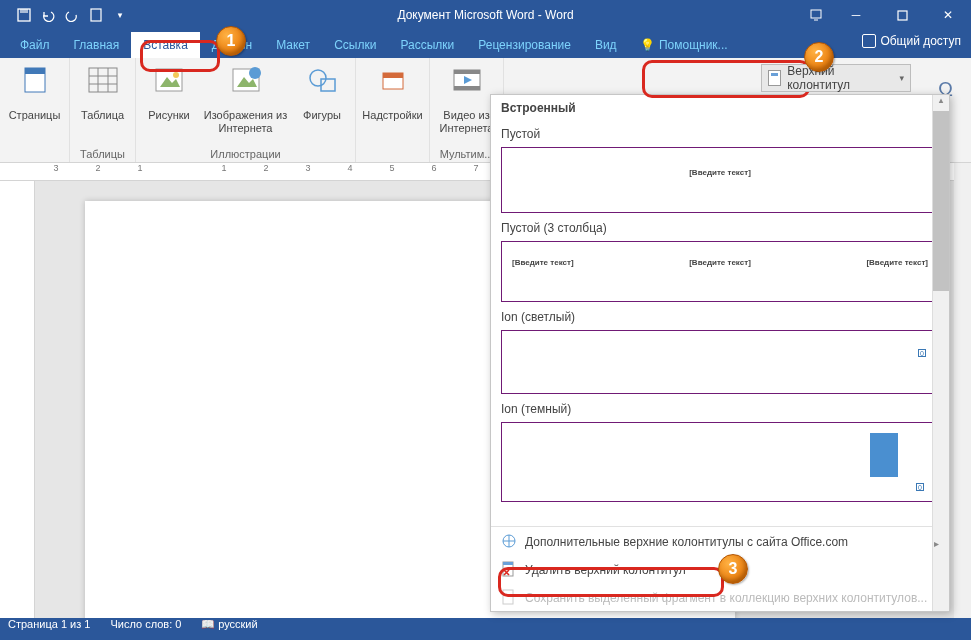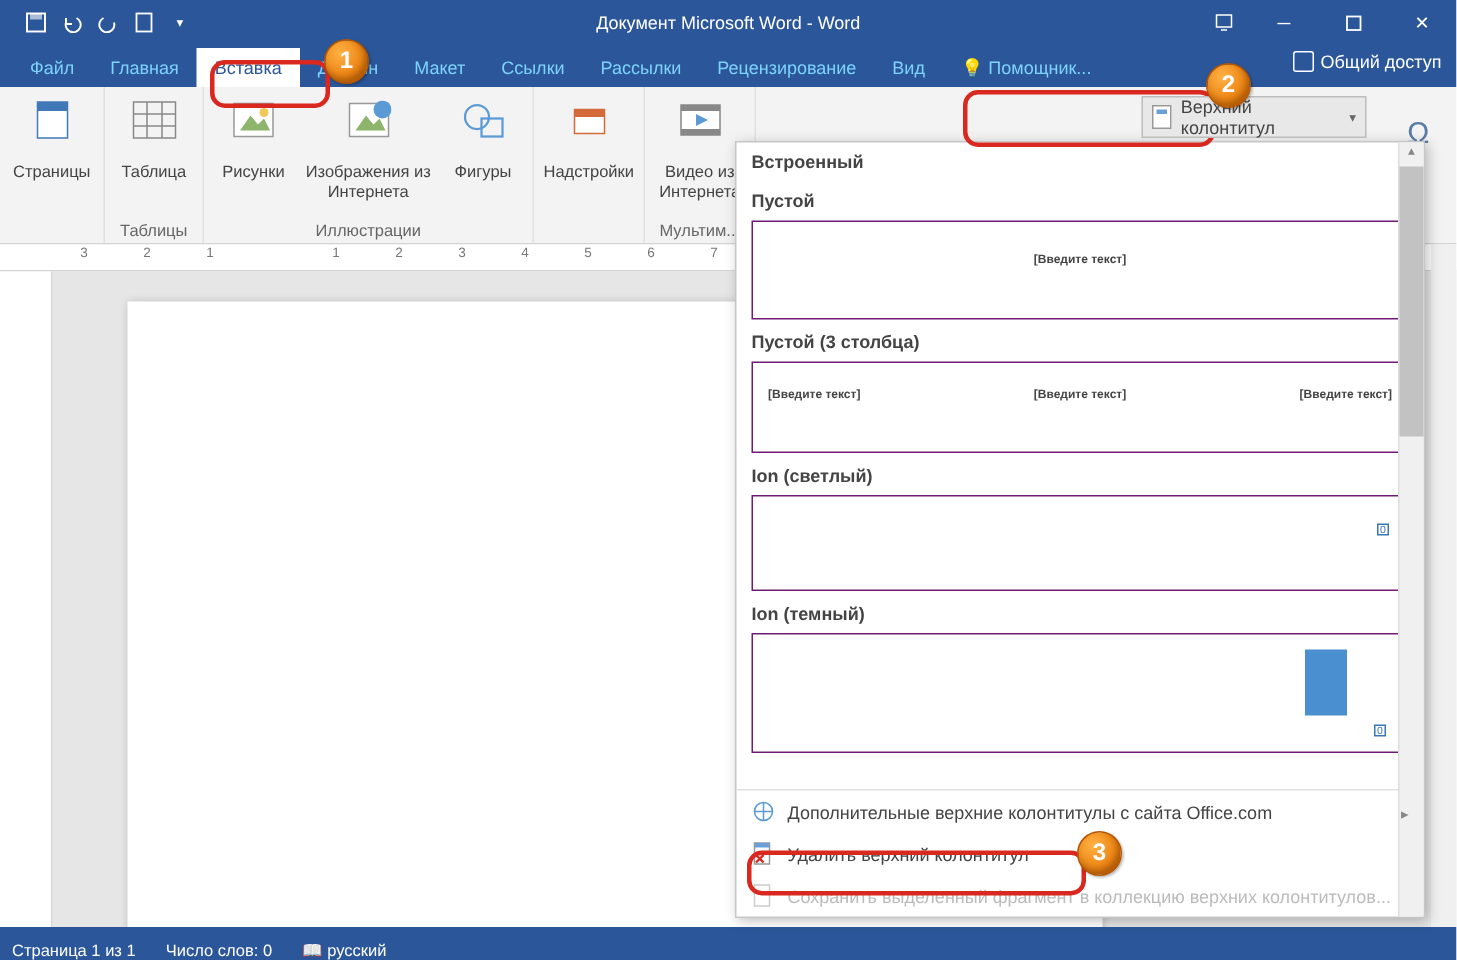--- a/index.html
+++ b/index.html
@@ -21,26 +21,26 @@
 .rgroup .glabel{font-size:11px;color:#666;margin-top:2px}
 .bigbtn{display:flex;flex-direction:column;align-items:center;gap:13px;padding:2px 4px;min-width:50px}
 .bigbtn .icon{width:32px;height:32px;display:flex;align-items:center;justify-content:center}
 .bigbtn .lbl{font-size:11px;text-align:center;line-height:1.15}
 .ruler{height:18px;background:#fff;border-bottom:1px solid #d4d4d4;position:relative;overflow:hidden;font-size:9px;color:#777;padding-left:35px}
 .ruler .marks{display:flex}
 .ruler .mark{width:42px;position:relative;text-align:center}
 .docarea{background:#e6e6e6;height:459px;display:flex;position:relative}
 .vruler{width:35px;background:#fff;border-right:1px solid #d4d4d4}
 .page{width:650px;height:840px;background:#fff;margin:20px 0 0 50px;box-shadow:0 0 6px rgba(0,0,0,.2)}
-.statusbar{height:22px;background:#2b579a;color:#fff;display:flex;align-items:flex-end;padding:0 8px;font-size:11px;gap:20px;position:absolute;bottom:0;left:0;right:0}
+.statusbar{height:22px;background:#2b579a;color:#fff;display:flex;align-items:flex-start;padding:0 8px;font-size:11px;gap:20px;position:absolute;bottom:0;left:0;right:0}
 
 .gallery{position:absolute;left:490px;top:94px;width:460px;height:518px;background:#fff;border:1px solid #c6c6c6;box-shadow:2px 2px 8px rgba(0,0,0,.25);display:flex;flex-direction:column;z-index:20}
 .gallery .ghead{padding:6px 10px 4px;font-weight:600;font-size:12px}
 .gallery .gbody2{flex:1;overflow:hidden;padding:0 10px}
-.previewtitle{font-size:12px;font-weight:700;margin:8px 0 6px}
+.previewtitle{font-size:12px;font-weight:400;margin:8px 0 6px}
 .preview{border:1px solid #701a75;background:#fff;padding:16px 10px 34px;position:relative;margin-bottom:4px}
 .preview .ph{font-size:8px;color:#444;font-weight:600}
 .preview.three{display:flex;justify-content:space-between}
 .preview.ion{height:64px}
 .preview.ion .dot{position:absolute;right:12px;top:18px;width:8px;height:8px;border:1px solid #3a78b5;font-size:7px;color:#3a78b5;text-align:center;line-height:7px}
 .preview.iondark{height:80px}
 .preview.iondark .block{position:absolute;right:40px;top:10px;width:28px;height:44px;background:#4a8fd0}
 .preview.iondark .dot2{position:absolute;right:14px;bottom:10px;width:8px;height:8px;border:1px solid #3a78b5;font-size:7px;color:#3a78b5;text-align:center;line-height:7px}
 .gscroll{position:absolute;right:0;top:0;width:17px;height:100%;background:#f0f0f0;border-left:1px solid #ddd}
 .gscroll .thumb{background:#c2c2c2;width:100%}

